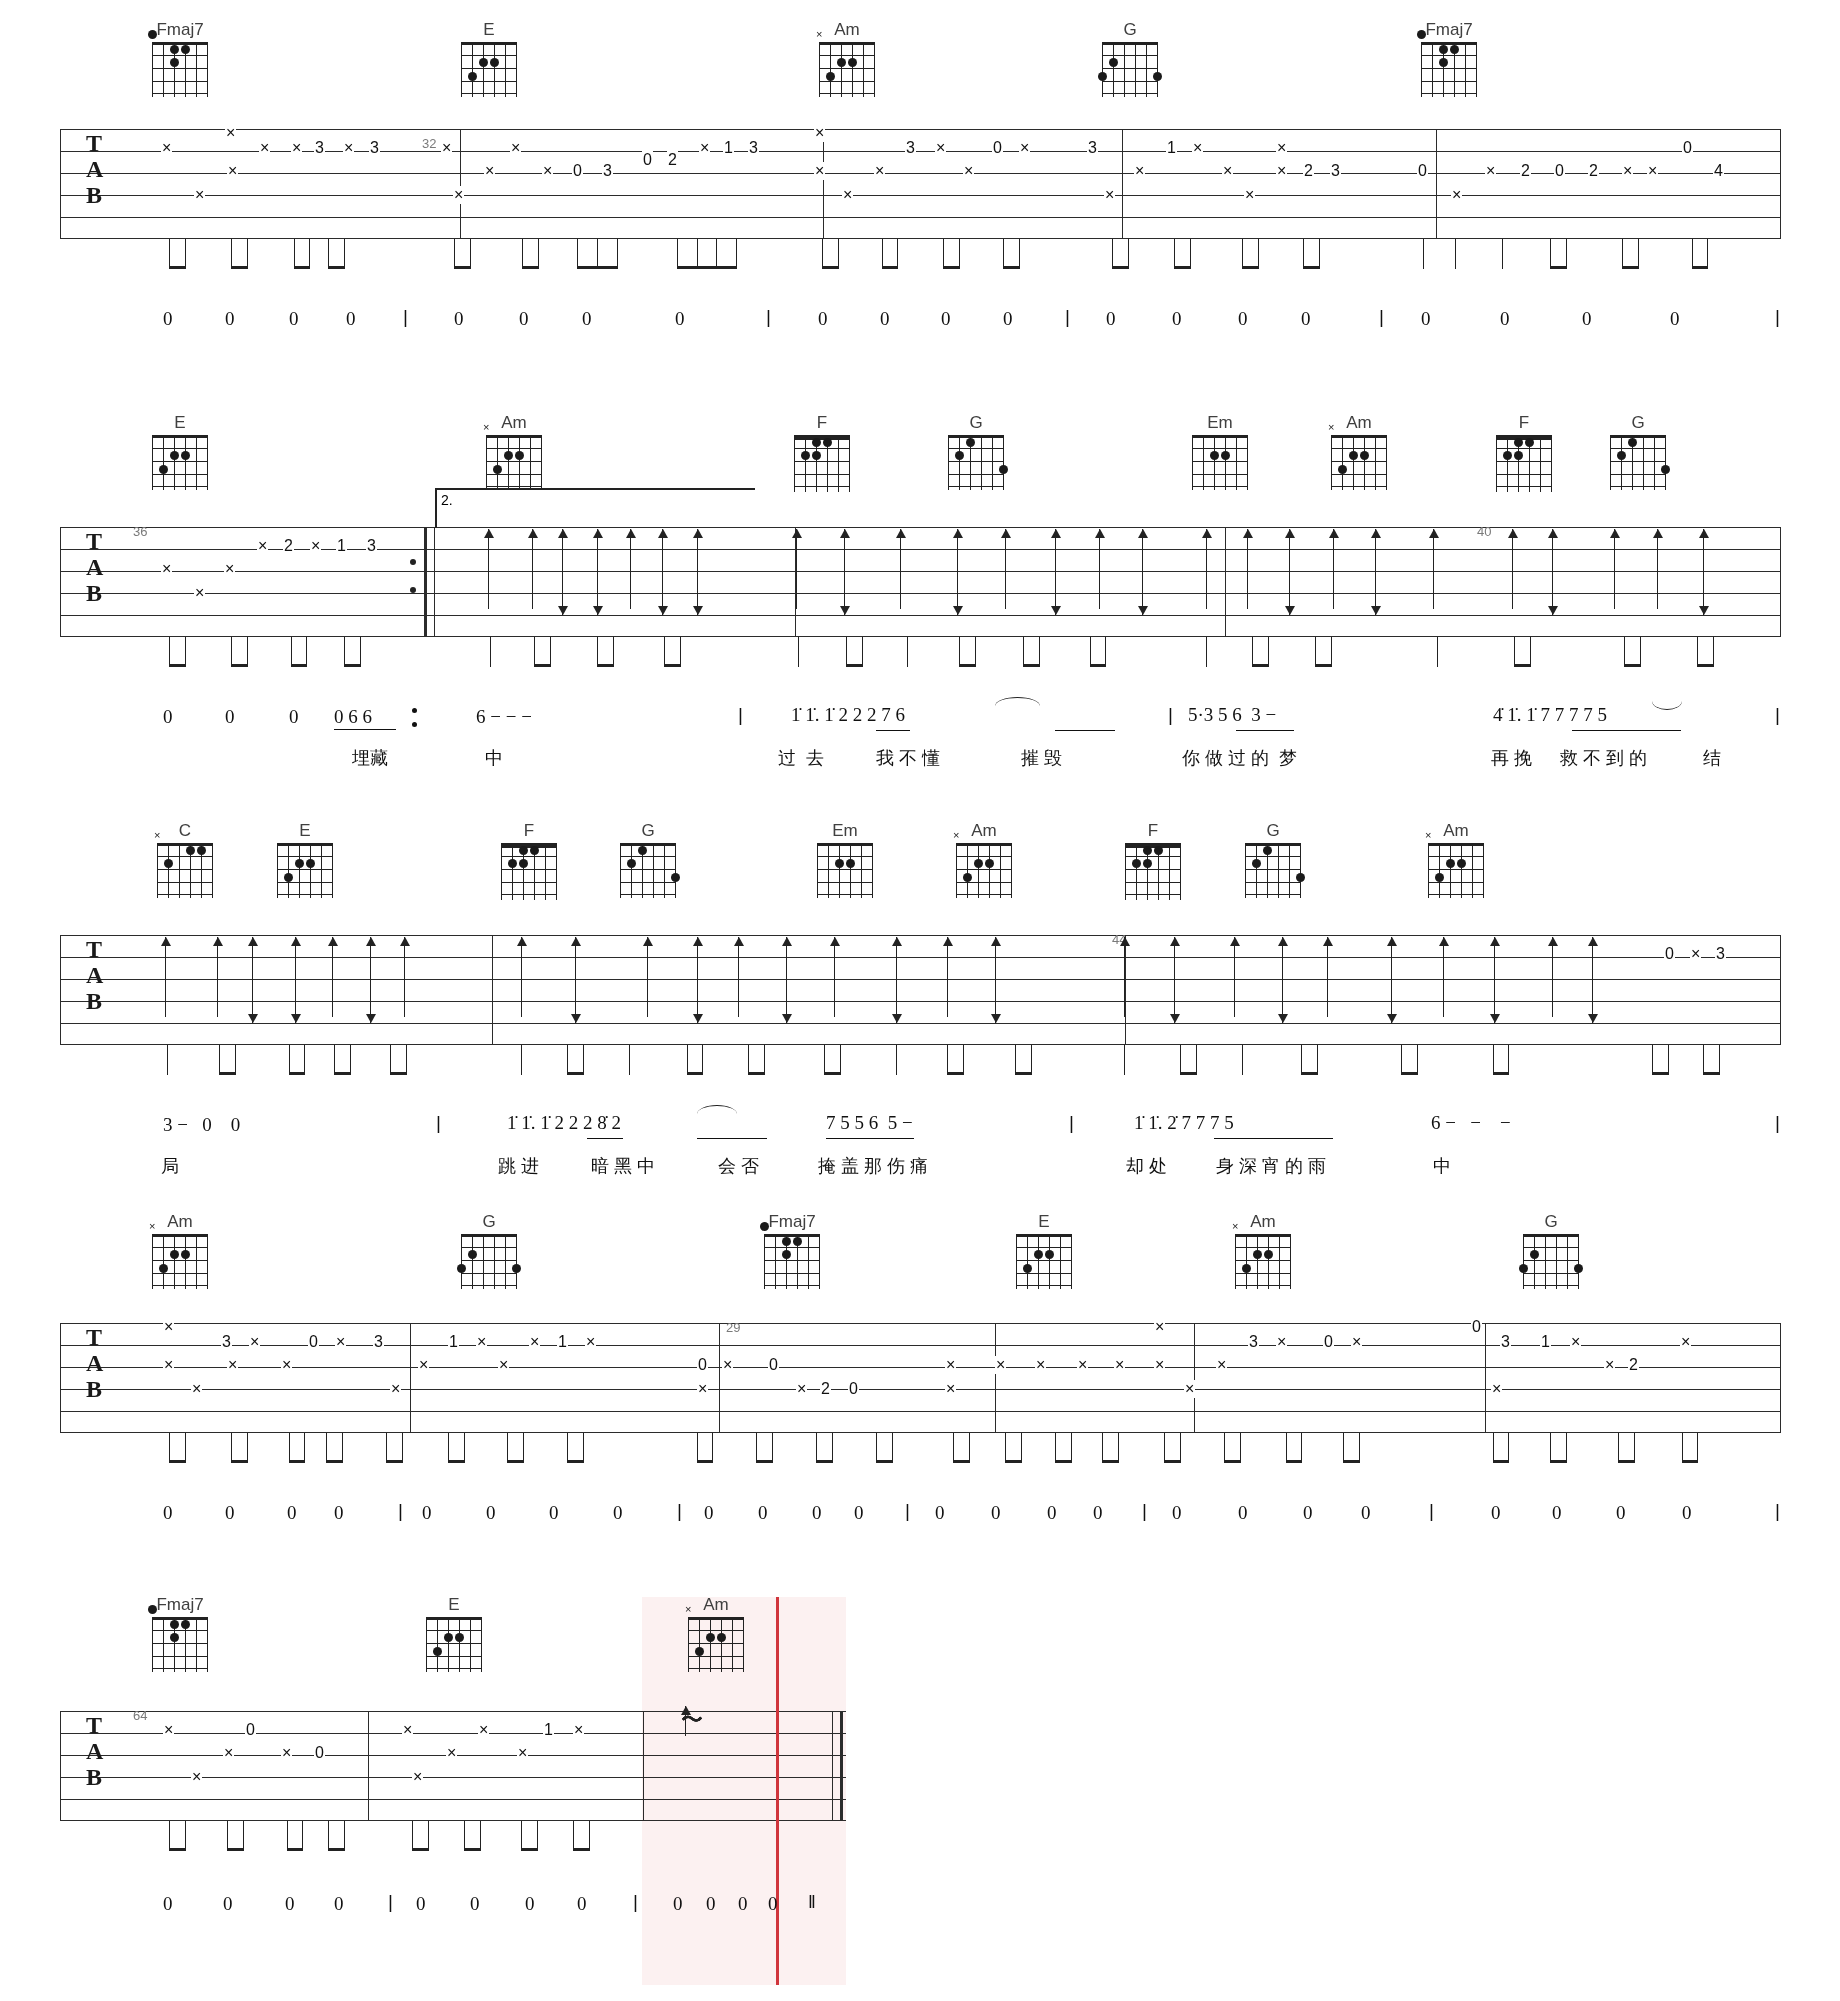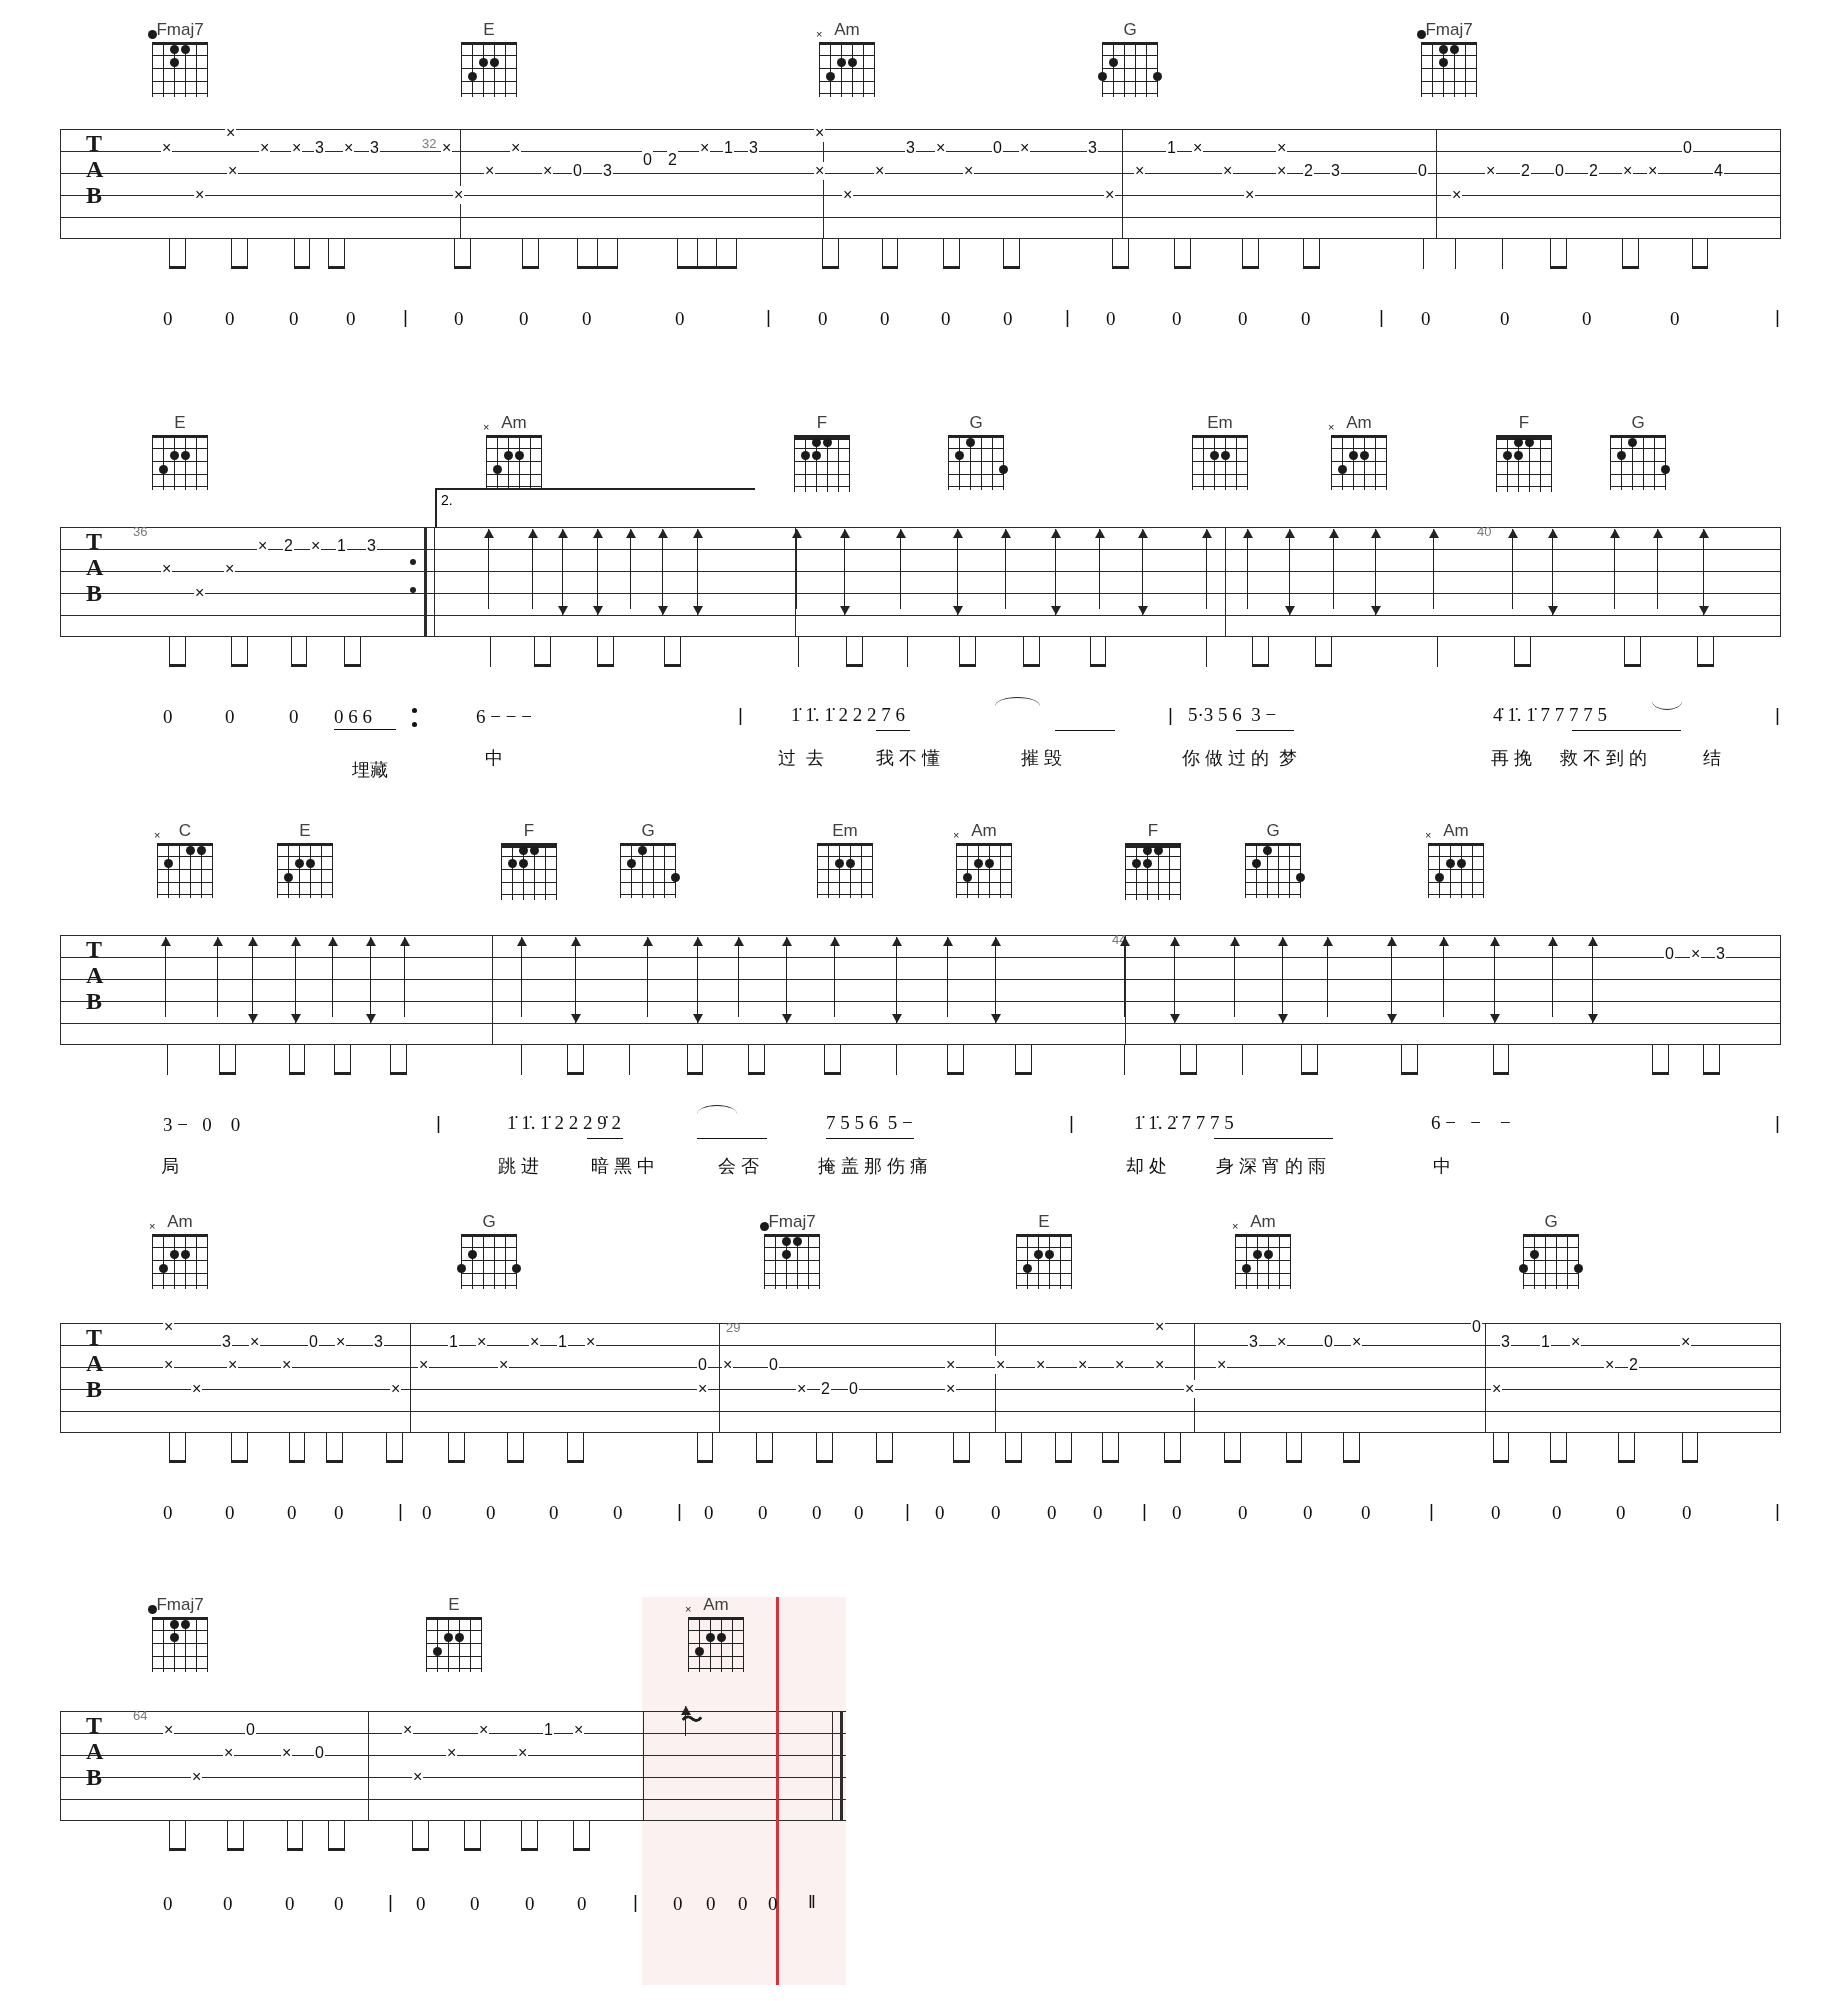--- a/index.html
+++ b/index.html
@@ -620,21 +620,21 @@
       <div class="beam" style="left:1624px;top:266px;width:16px;"></div>
     <div class="stem" style="left:1697px;top:239px;height:30px;"></div>
       <div class="stem" style="left:1713px;top:239px;height:30px;"></div>
       <div class="beam" style="left:1697px;top:266px;width:16px;"></div>
 
     <div class="lyricnum" style="left:163px;top:308px;">0</div>
     <div class="lyricnum" style="left:225px;top:308px;">0</div>
     <div class="lyricnum" style="left:289px;top:308px;">0</div>
     <div class="lyricnum" style="left:334px;top:308px;">0 6 6</div>
     <div class="underl" style="left:334px;top:331px;width:62px;"></div>
-    <div class="lyric" style="left:352px;top:360px;">埋藏</div>
+    <div class="lyric" style="left:352px;top:348px;">埋藏</div>
     <div style="position:absolute;left:412px;top:310px;width:5px;height:5px;border-radius:50%;background:#111;"></div>
     <div style="position:absolute;left:412px;top:324px;width:5px;height:5px;border-radius:50%;background:#111;"></div>
     <div class="lyricnum" style="left:476px;top:308px;">6 −   −   −</div>
     <div class="lyric" style="left:485px;top:348px;">中</div>
     <div class="bardiv" style="left:738px;top:306px;">|</div>
 
     <div class="lyricnum" style="left:791px;top:306px;">1̇ 1̇.  1̇ 2 2  2 7 6</div>
     <div class="underl" style="left:876px;top:332px;width:34px;"></div>
     <div class="underl" style="left:1055px;top:332px;width:60px;"></div>
     <div class="tie" style="left:995px;top:299px;width:45px;"></div>
@@ -954,21 +954,21 @@
     <div class="stem" style="left:1652px;top:239px;height:30px;"></div>
       <div class="stem" style="left:1668px;top:239px;height:30px;"></div>
       <div class="beam" style="left:1652px;top:266px;width:16px;"></div>
     <div class="stem" style="left:1703px;top:239px;height:30px;"></div>
       <div class="stem" style="left:1719px;top:239px;height:30px;"></div>
       <div class="beam" style="left:1703px;top:266px;width:16px;"></div>
 
     <div class="lyricnum" style="left:163px;top:308px;">3 −&nbsp;&nbsp;&nbsp;0&nbsp;&nbsp;&nbsp;&nbsp;0</div>
     <div class="lyric" style="left:161px;top:348px;">局</div>
     <div class="bardiv" style="left:436px;top:306px;">|</div>
-    <div class="lyricnum" style="left:507px;top:306px;">1̇ 1̇.  1̇ 2 2 2 9̇ 2</div>
+    <div class="lyricnum" style="left:507px;top:306px;">1̇ 1̇.  1̇ 2 2 2 8̇ 2</div>
     <div class="underl" style="left:587px;top:332px;width:36px;"></div>
     <div class="underl" style="left:697px;top:332px;width:70px;"></div>
     <div class="tie" style="left:697px;top:299px;width:40px;"></div>
     <div class="lyric" style="left:498px;top:348px;">跳&nbsp;进</div>
     <div class="lyric" style="left:591px;top:348px;">暗&nbsp;黑&nbsp;中</div>
     <div class="lyric" style="left:718px;top:348px;">会&nbsp;否</div>
     <div class="lyricnum" style="left:826px;top:306px;">7 5 5 6&nbsp;&nbsp;5 −</div>
     <div class="underl" style="left:826px;top:332px;width:88px;"></div>
     <div class="lyric" style="left:818px;top:348px;">掩&nbsp;盖&nbsp;那&nbsp;伤&nbsp;痛</div>
     <div class="bardiv" style="left:1069px;top:306px;">|</div>

